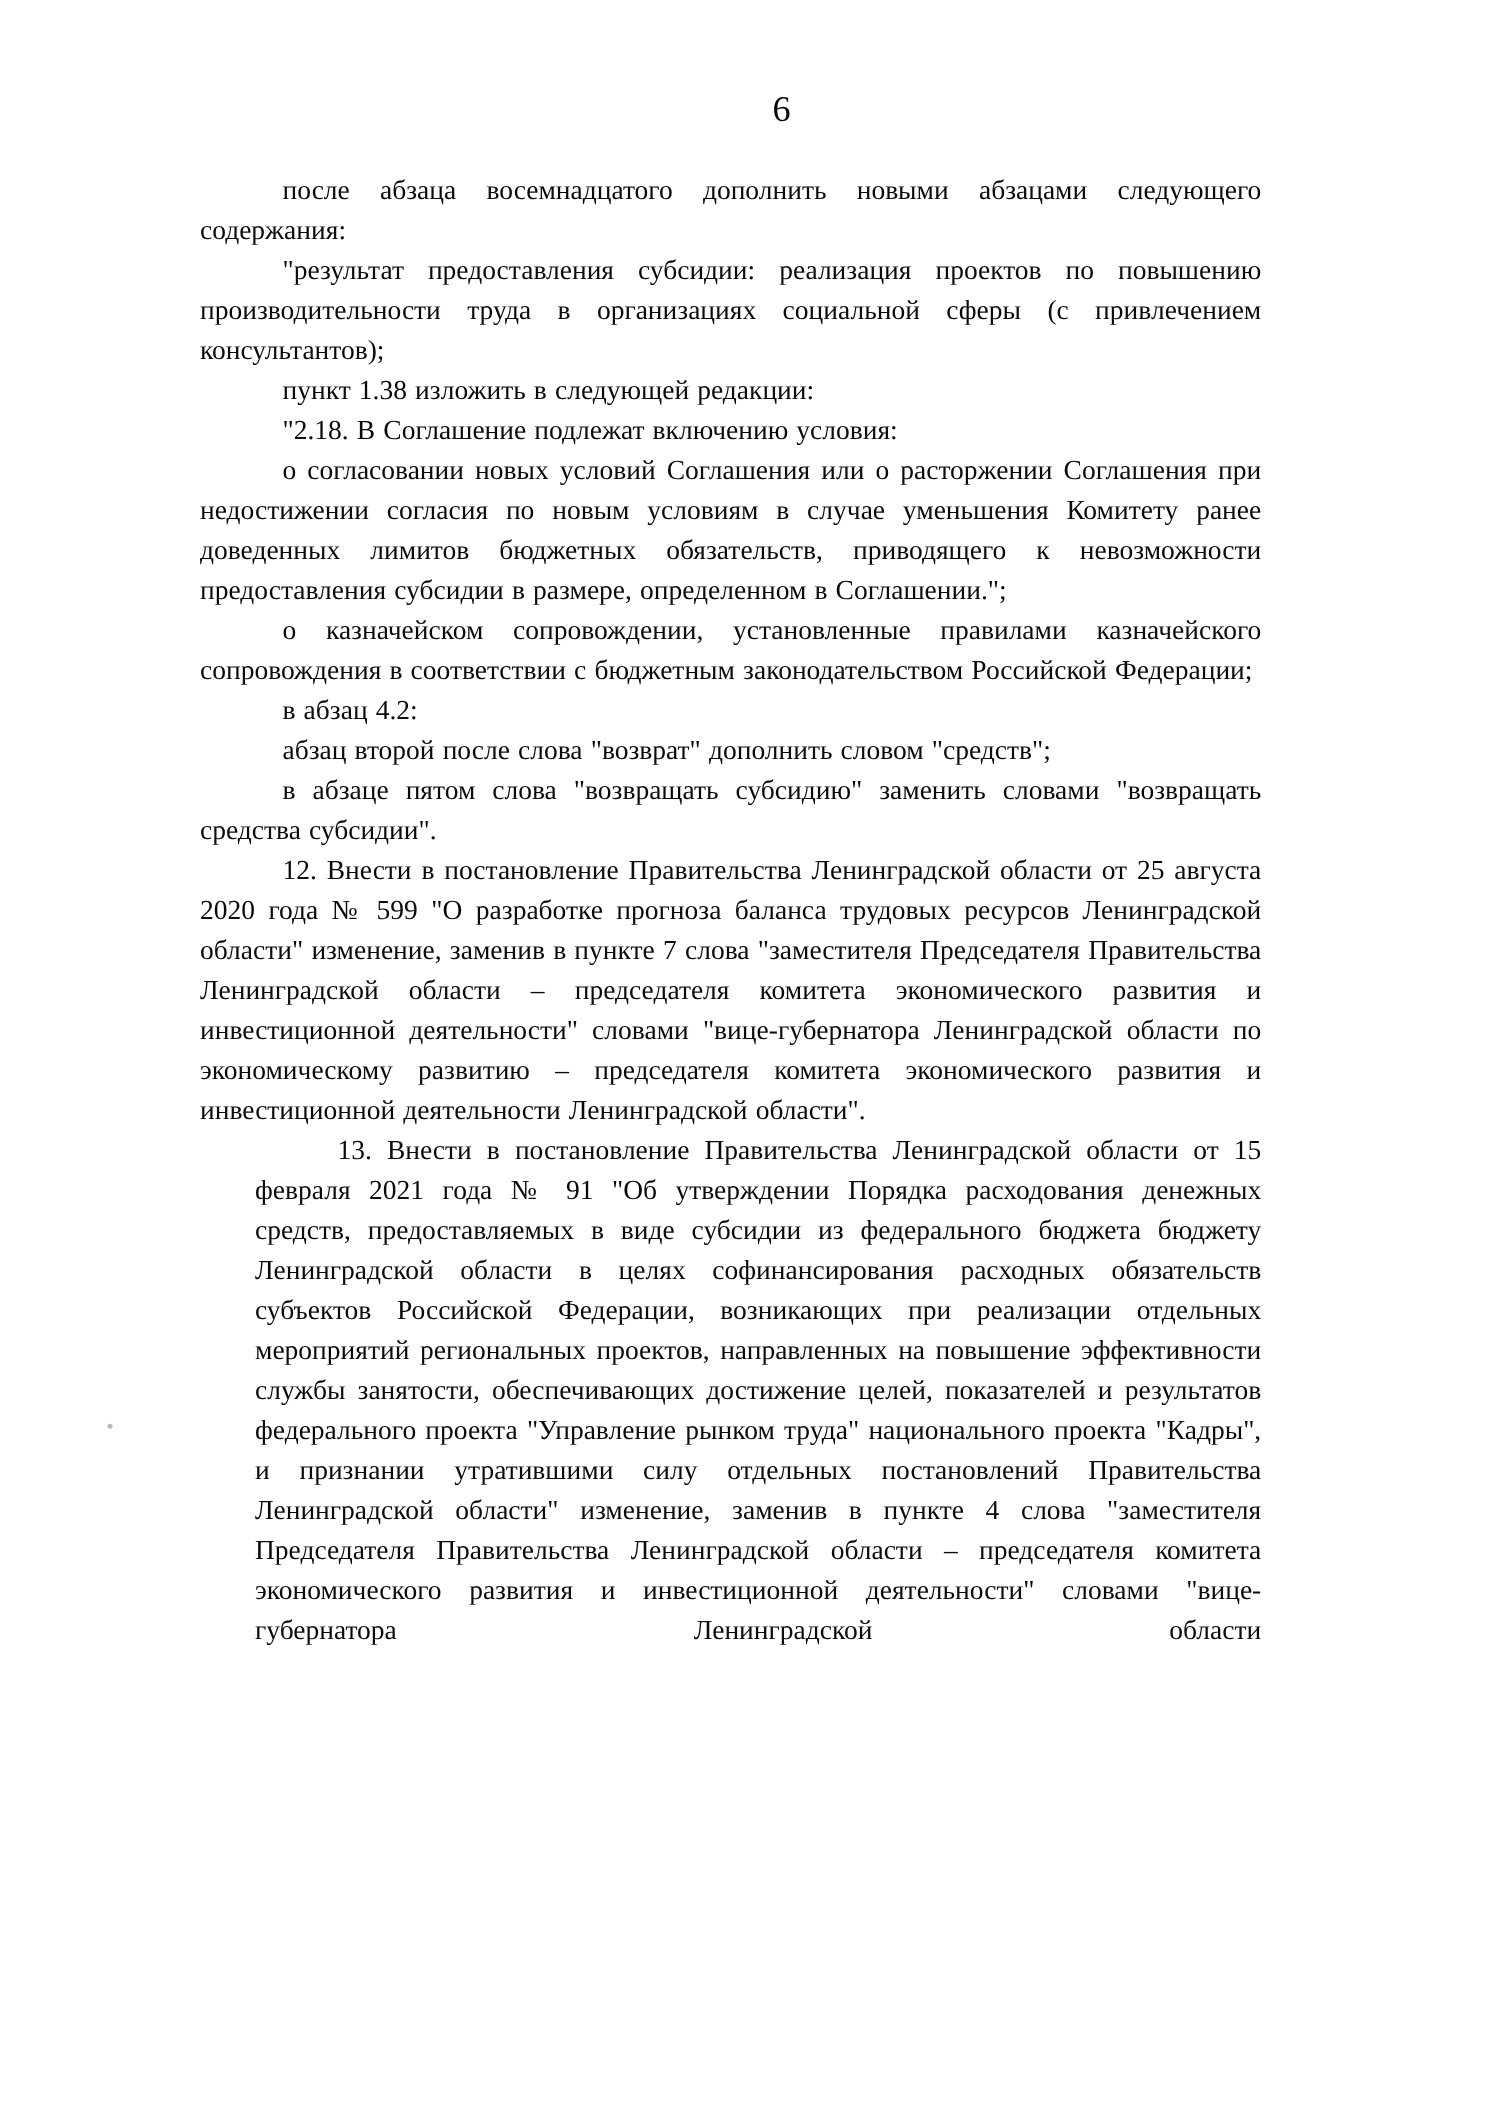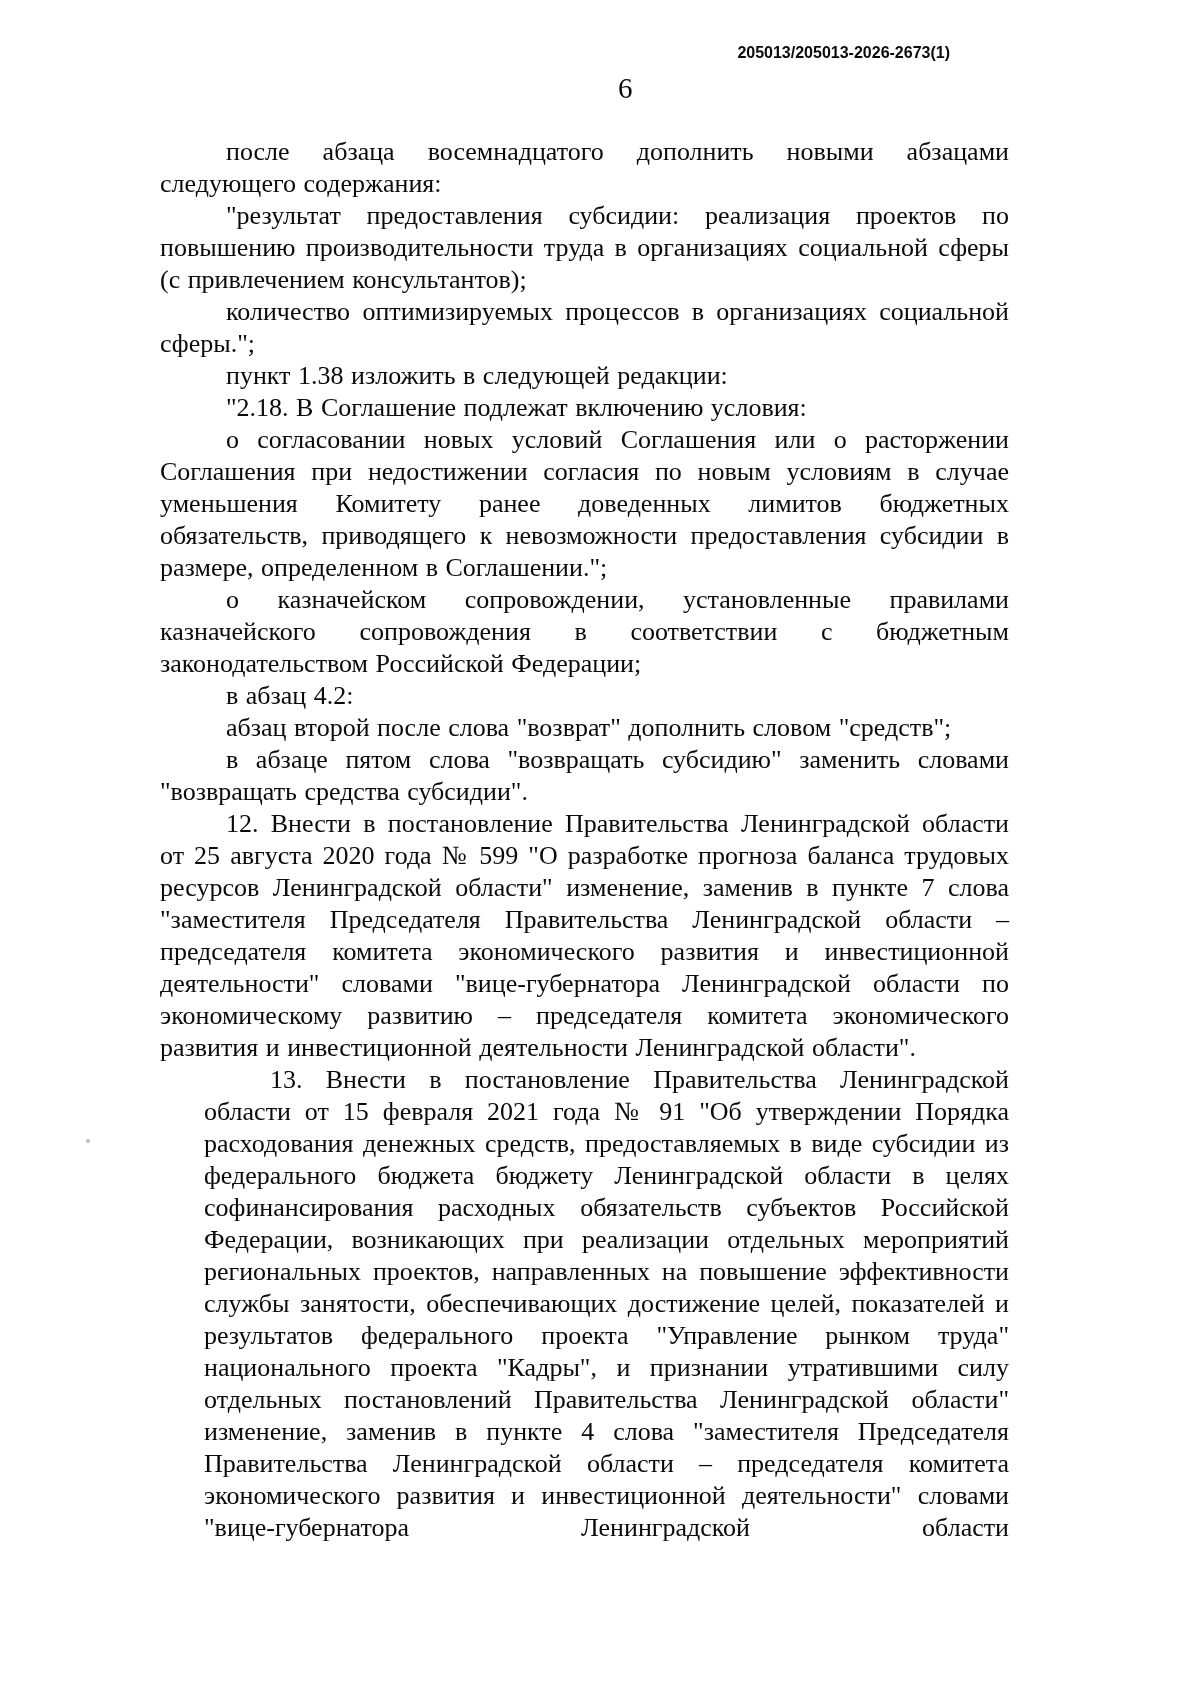--- a/index.html
+++ b/index.html
@@ -36,21 +36,21 @@
     font-family: "Liberation Serif", serif;
     font-size: 29px;
     color: #0a0a0a;
   }
   .content {
     position: absolute;
     top: 136px;
     left: 160px;
     width: 849px;
     font-family: "Liberation Serif", serif;
-    font-size: 26px;
+    font-size: 22px;
     line-height: 32px;
     color: #0a0a0a;
   }
   .content p {
     margin: 0;
     padding: 0;
     text-indent: 66px;
     text-align: justify;
     word-spacing: 1px;
   }
@@ -66,30 +66,28 @@
     height: 4px;
     border-radius: 50%;
     background: #b9b9b9;
   }
 </style>
 </head>
 <body>
 
 <div class="page">
 
-  <div class="header-ref">205013/205013-2026-2673(1)</div>
 
   <div class="page-number">6</div>
 
   <div class="scan-artifact"></div>
 
   <div class="content">
     <p>после абзаца восемнадцатого дополнить новыми абзацами следующего содержания:</p>
     <p>"результат предоставления субсидии: реализация проектов по повышению производительности труда в организациях социальной сферы (с привлечением консультантов);</p>
-    <p>количество оптимизируемых процессов в организациях социальной сферы.";</p>
     <p>пункт 1.38 изложить в следующей редакции:</p>
     <p>"2.18. В Соглашение подлежат включению условия:</p>
     <p>о согласовании новых условий Соглашения или о расторжении Соглашения при недостижении согласия по новым условиям в случае уменьшения Комитету ранее доведенных лимитов бюджетных обязательств, приводящего к невозможности предоставления субсидии в размере, определенном в Соглашении.";</p>
     <p>о казначейском сопровождении, установленные правилами казначейского сопровождения в соответствии с бюджетным законодательством Российской Федерации;</p>
     <p>в абзац 4.2:</p>
     <p>абзац второй после слова "возврат" дополнить словом "средств";</p>
     <p>в абзаце пятом слова "возвращать субсидию" заменить словами "возвращать средства субсидии".</p>
     <p>12. Внести в постановление Правительства Ленинградской области от 25 августа 2020 года № 599 "О разработке прогноза баланса трудовых ресурсов Ленинградской области" изменение, заменив в пункте 7 слова "заместителя Председателя Правительства Ленинградской области – председателя комитета экономического развития и инвестиционной деятельности" словами "вице-губернатора Ленинградской области по экономическому развитию – председателя комитета экономического развития и инвестиционной деятельности Ленинградской области".</p>
     <p class="cut-off">13. Внести в постановление Правительства Ленинградской области от 15 февраля 2021 года № 91 "Об утверждении Порядка расходования денежных средств, предоставляемых в виде субсидии из федерального бюджета бюджету Ленинградской области в целях софинансирования расходных обязательств субъектов Российской Федерации, возникающих при реализации отдельных мероприятий региональных проектов, направленных на повышение эффективности службы занятости, обеспечивающих достижение целей, показателей и результатов федерального проекта "Управление рынком труда" национального проекта "Кадры", и признании утратившими силу отдельных постановлений Правительства Ленинградской области" изменение, заменив в пункте 4 слова "заместителя Председателя Правительства Ленинградской области – председателя комитета экономического развития и инвестиционной деятельности" словами "вице-губернатора Ленинградской области</p>
   </div>

